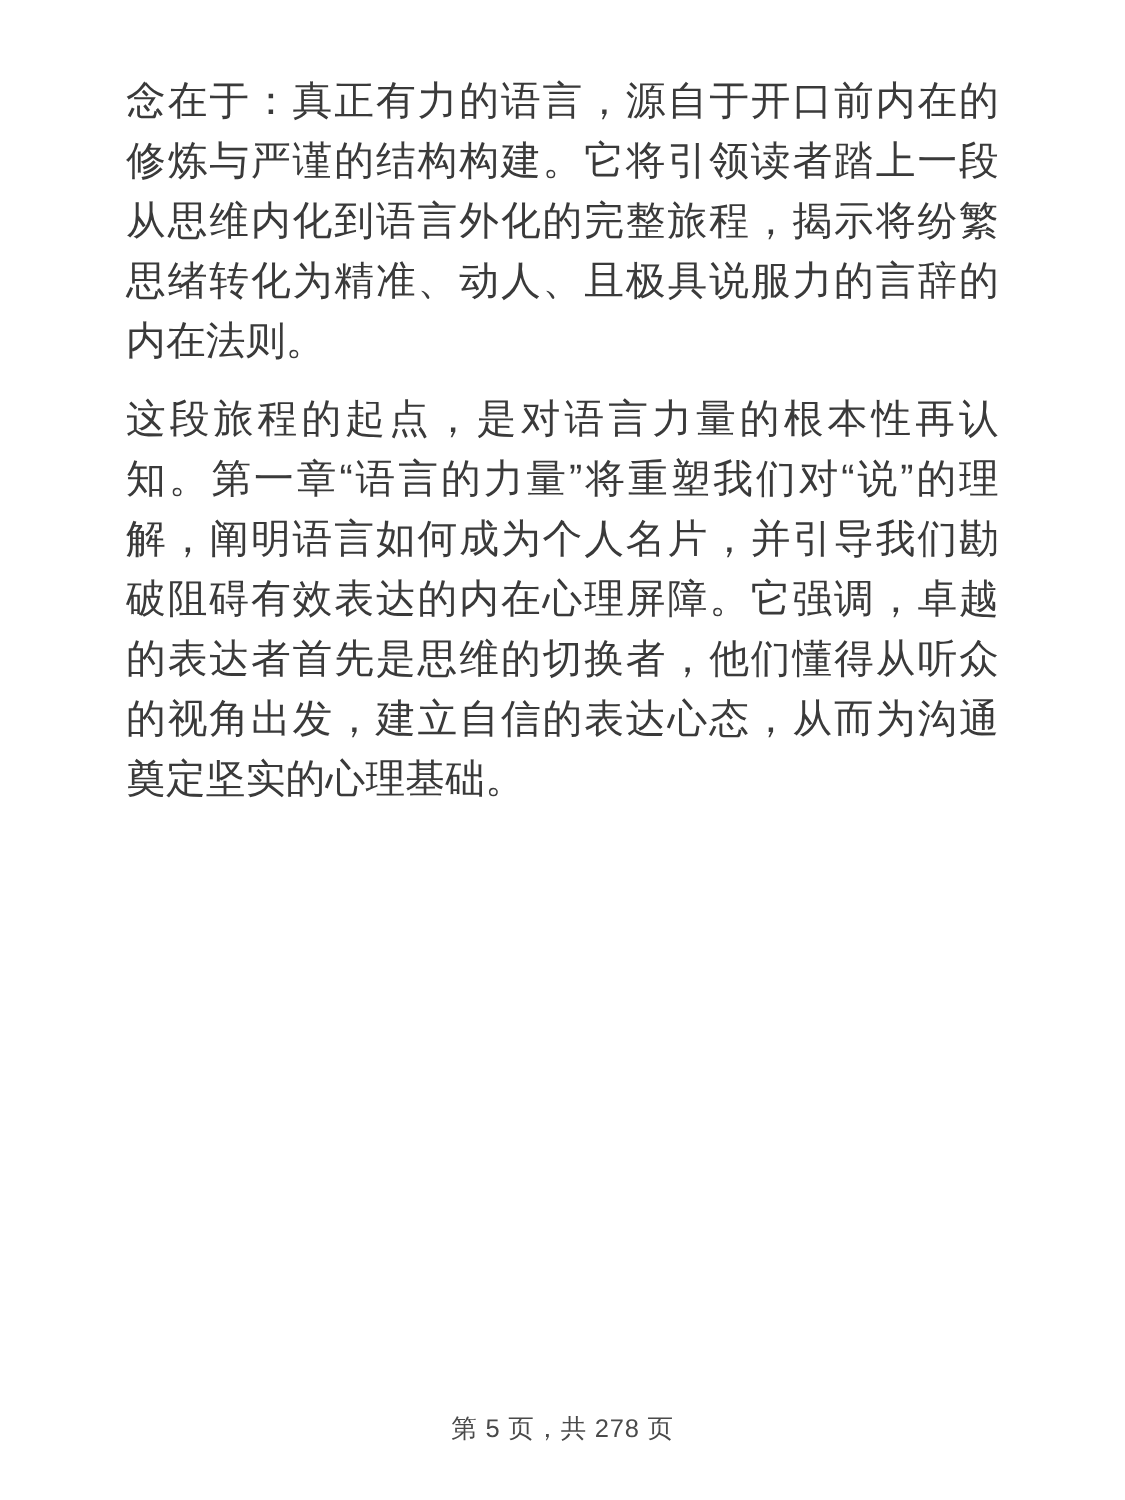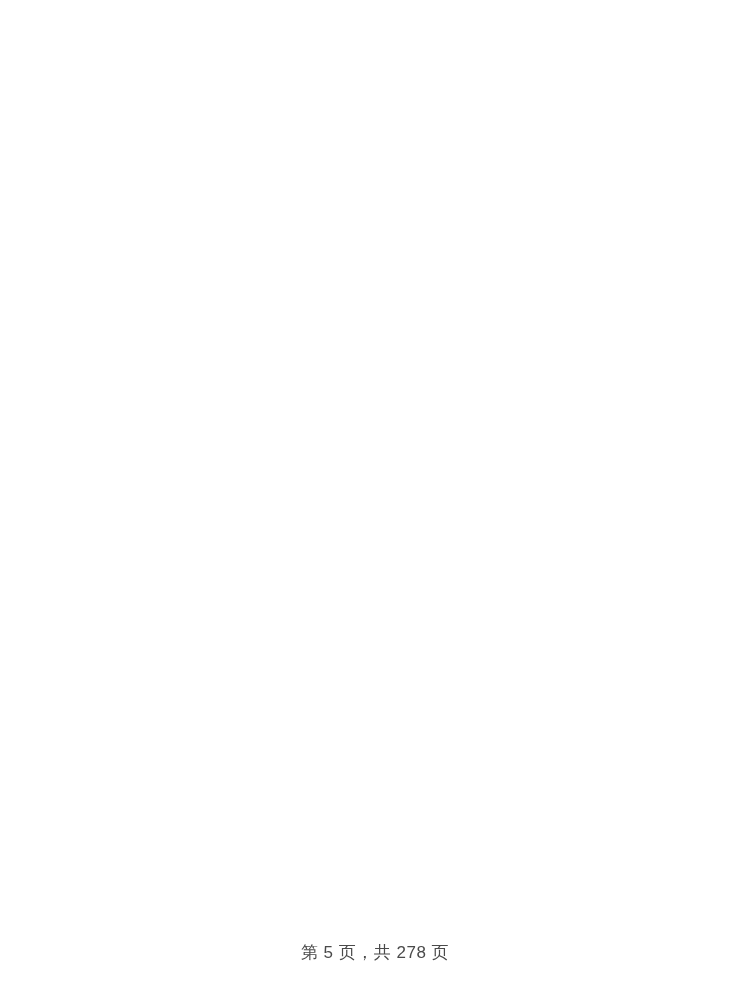--- a/index.html
+++ b/index.html
@@ -47,18 +47,20 @@
     font-weight: 300;
     color: var(--footer-text);
     letter-spacing: 0.5px;
   }
 </style>
 </head>
 <body>
 
 <main class="page">
   <article class="page-body">
+    <p class="paragraph">念在于：真正有力的语言，源自于开口前内在的修炼与严谨的结构构建。它将引领读者踏上一段从思维内化到语言外化的完整旅程，揭示将纷繁思绪转化为精准、动人、且极具说服力的言辞的内在法则。</p>
+    <p class="paragraph">这段旅程的起点，是对语言力量的根本性再认知。第一章“语言的力量”将重塑我们对“说”的理解，阐明语言如何成为个人名片，并引导我们勘破阻碍有效表达的内在心理屏障。它强调，卓越的表达者首先是思维的切换者，他们懂得从听众的视角出发，建立自信的表达心态，从而为沟通奠定坚实的心理基础。</p>
   </article>
 
   <footer class="page-footer">
     <span class="page-indicator">第 5 页，共 278 页</span>
   </footer>
 </main>
 
 </body></html>

